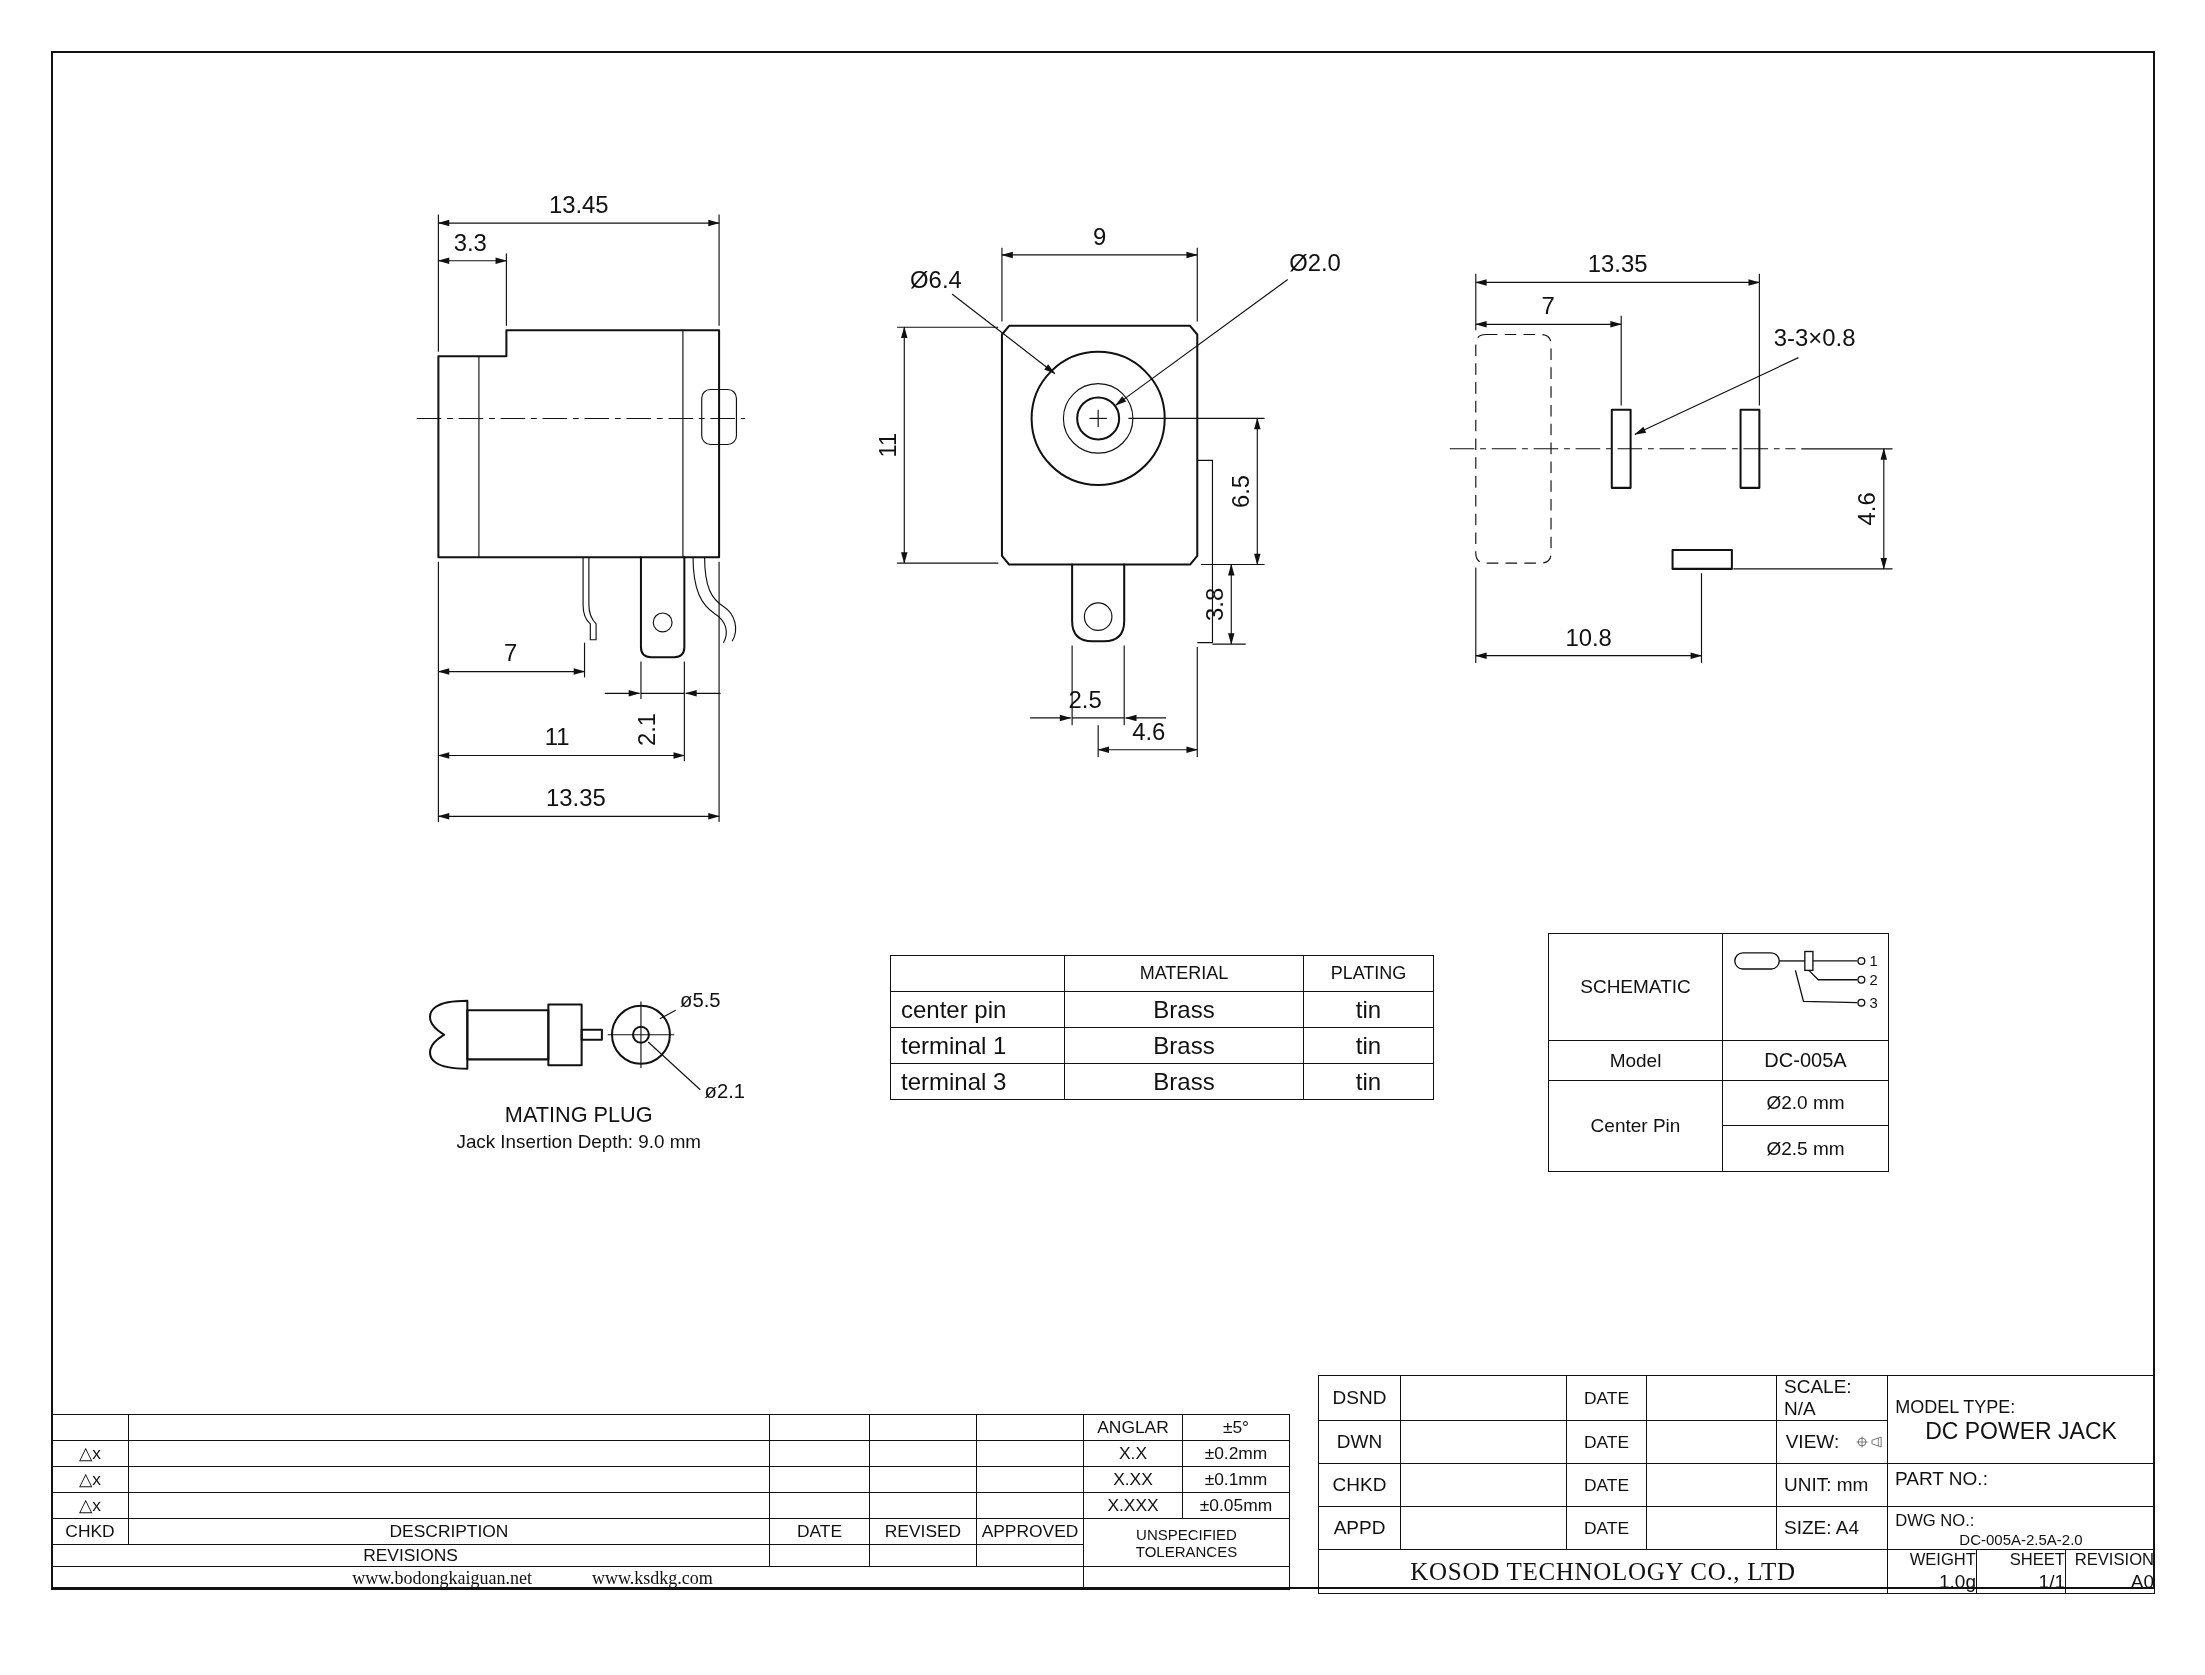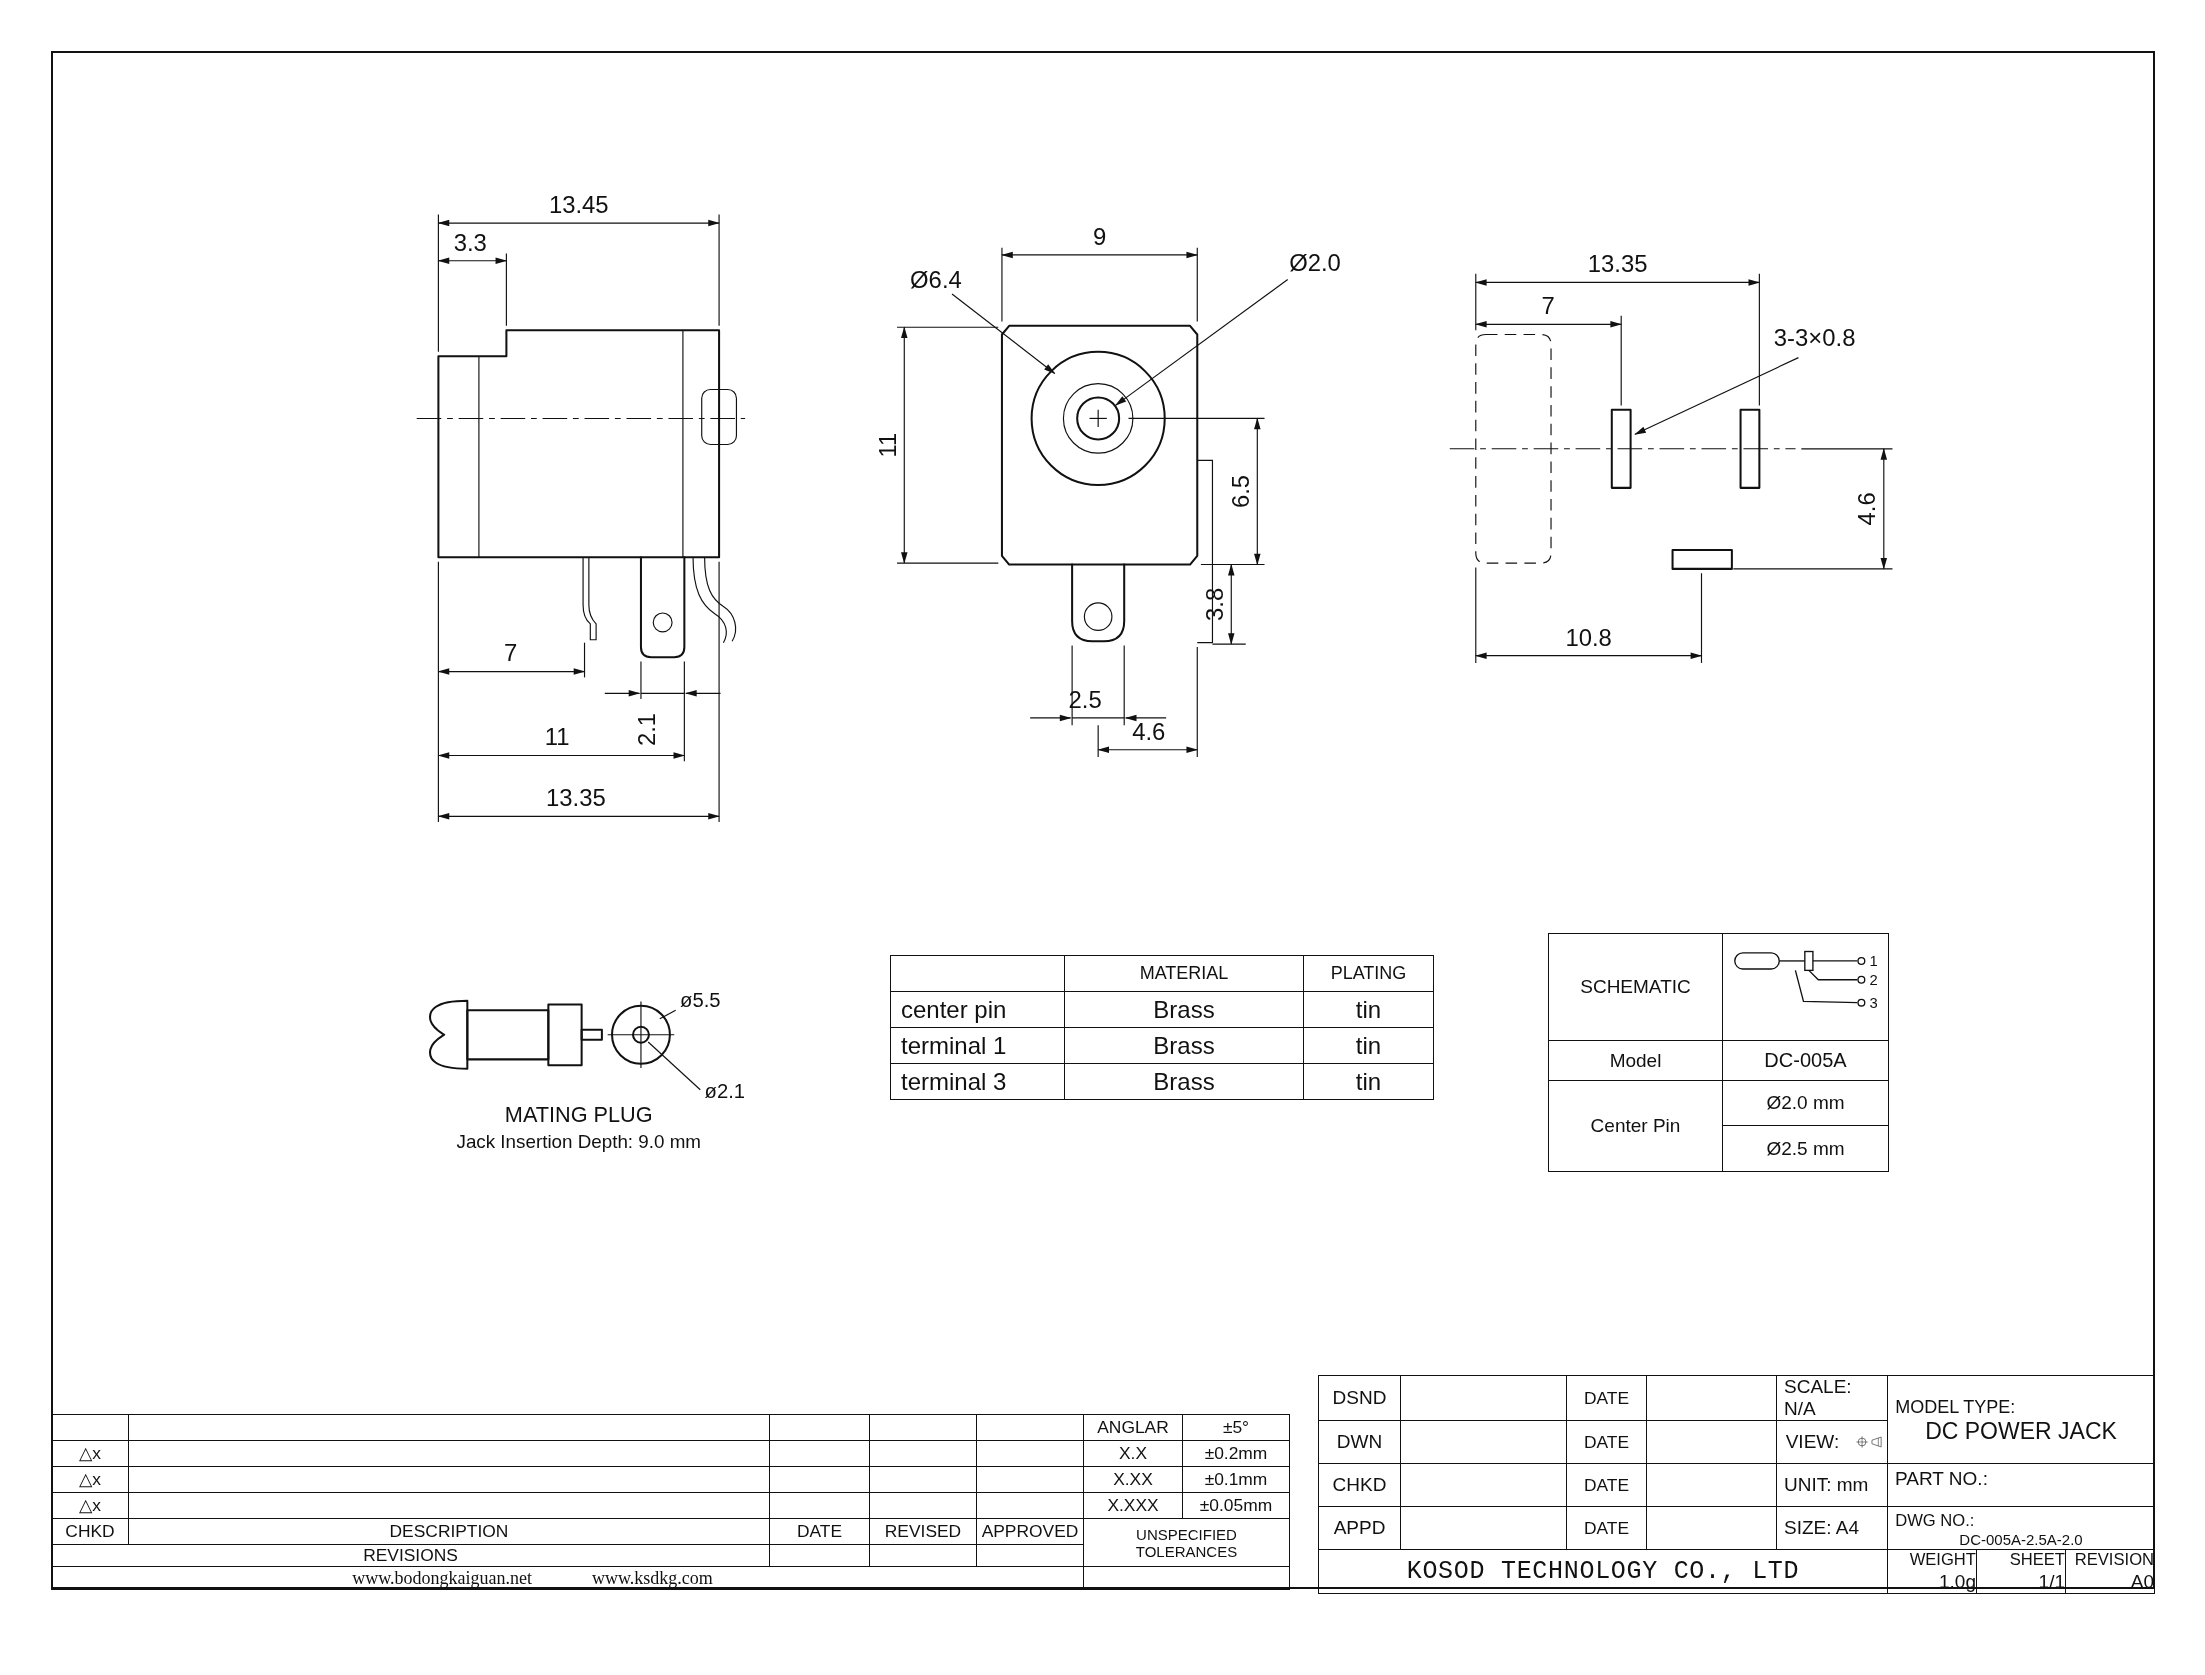--- a/index.html
+++ b/index.html
@@ -31,21 +31,21 @@
   .cellcol{display:flex;flex-direction:column;height:100%;width:100%}
   .smlbl{font-size:18px;text-align:left;padding:2.9px 0 0 7.2px}
   .bigval{flex:1;display:flex;align-items:center;justify-content:center;font-size:23px}
   .midval{flex:1;display:flex;align-items:center;justify-content:center;font-size:15px}
   .two{display:flex;flex-direction:column;height:100%;align-items:flex-end;justify-content:center;gap:1.4px}
   .two .l{font-size:16.6px}
   .two .v{font-size:19px}
   #revisions-table td{font-size:17.4px}
   #revisions-table td.ws{font-family:"Liberation Serif",serif;font-size:18px;padding-right:70px}
   #revisions-table td.unsp{font-size:15px}
-  #company-cell{font-family:Liberation Mono, monospace;font-size:25px;letter-spacing:0.7px}
+  #company-cell{font-family:Liberation Serif, serif;font-size:25px;letter-spacing:0.7px}
   .viewcell{display:flex;align-items:center;gap:16px;padding-left:8.7px;height:100%}
 </style>
 </head>
 <body>
 
 <div id="sheet">
   <div id="frame"></div>
 
   <svg id="dwg" viewBox="0 0 3048 2316">
     <defs>

